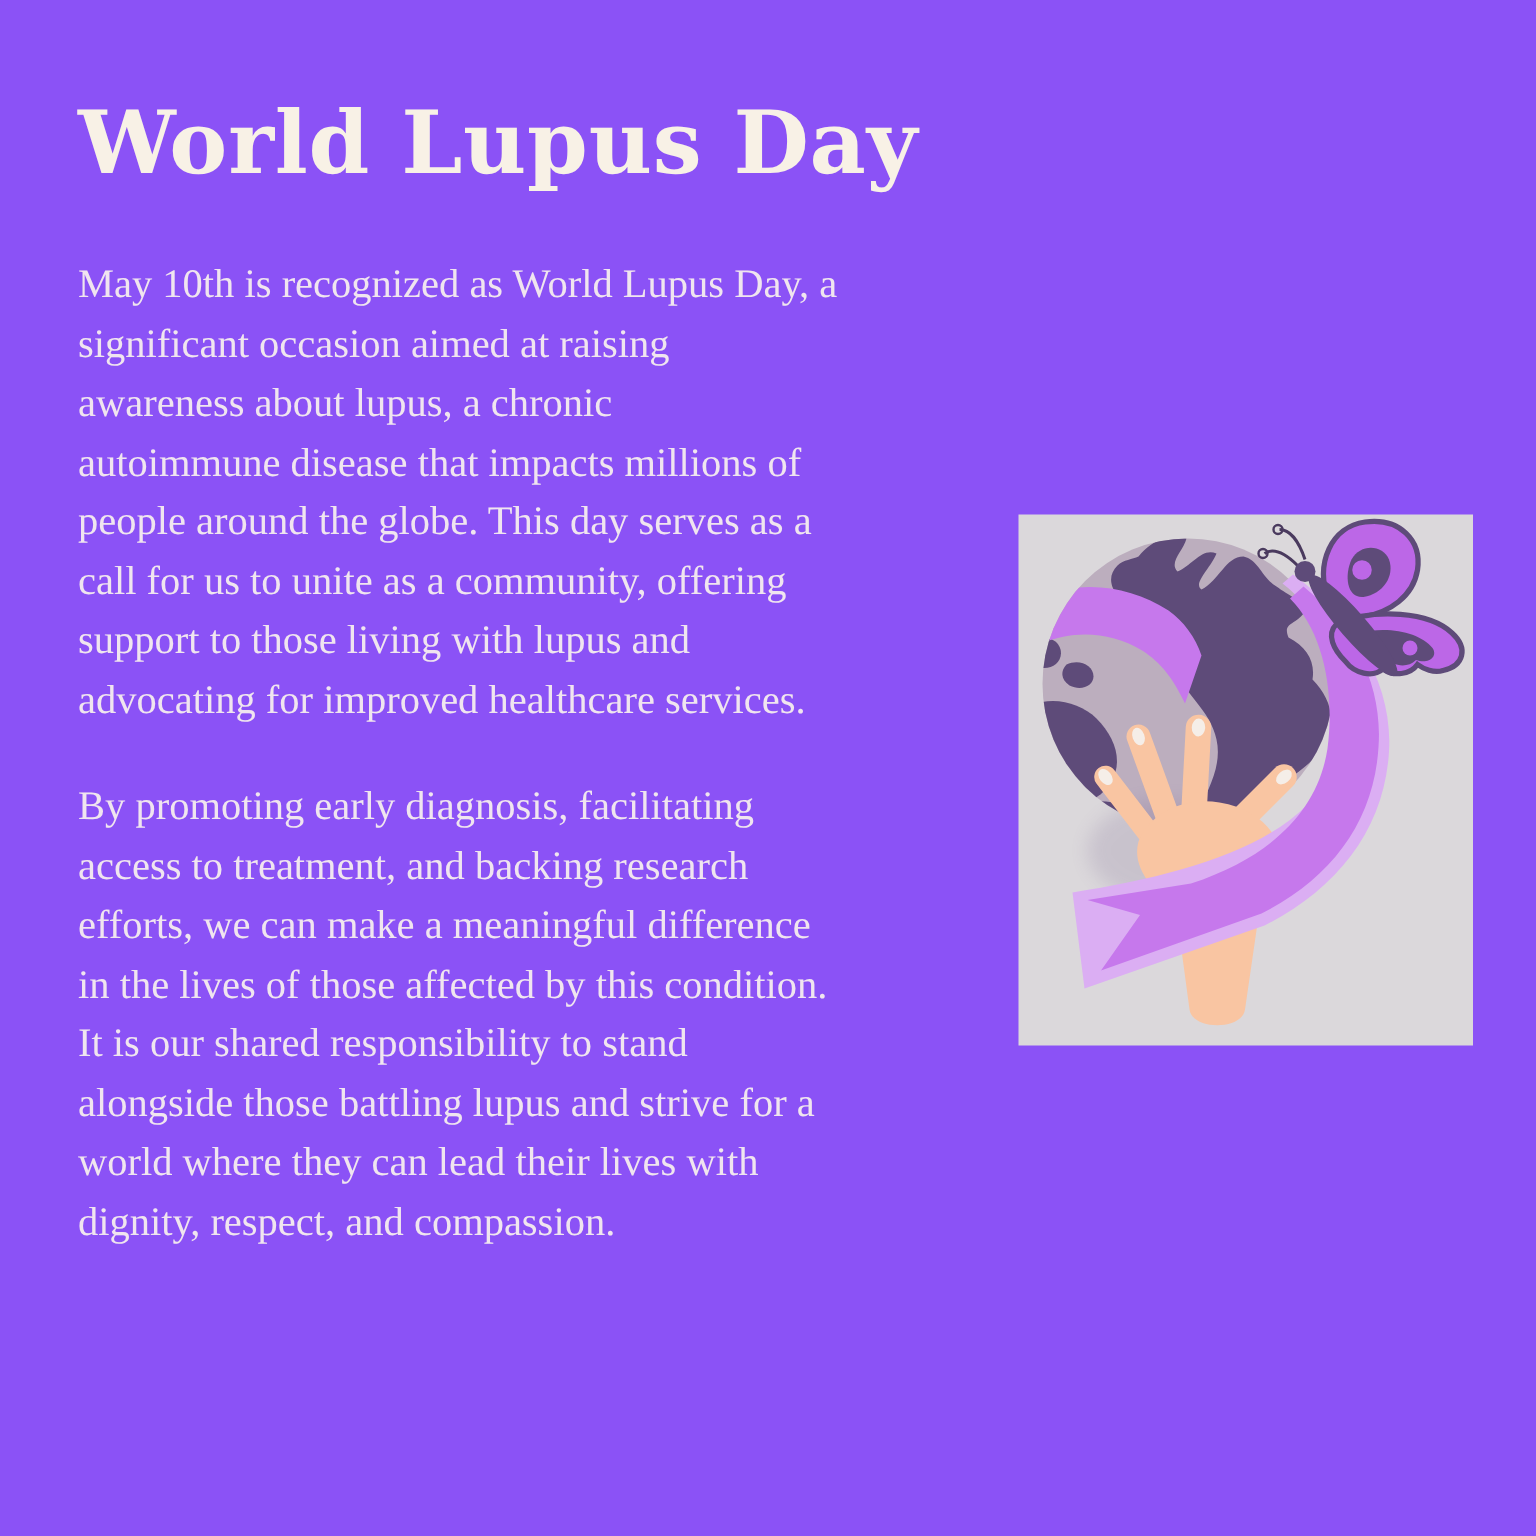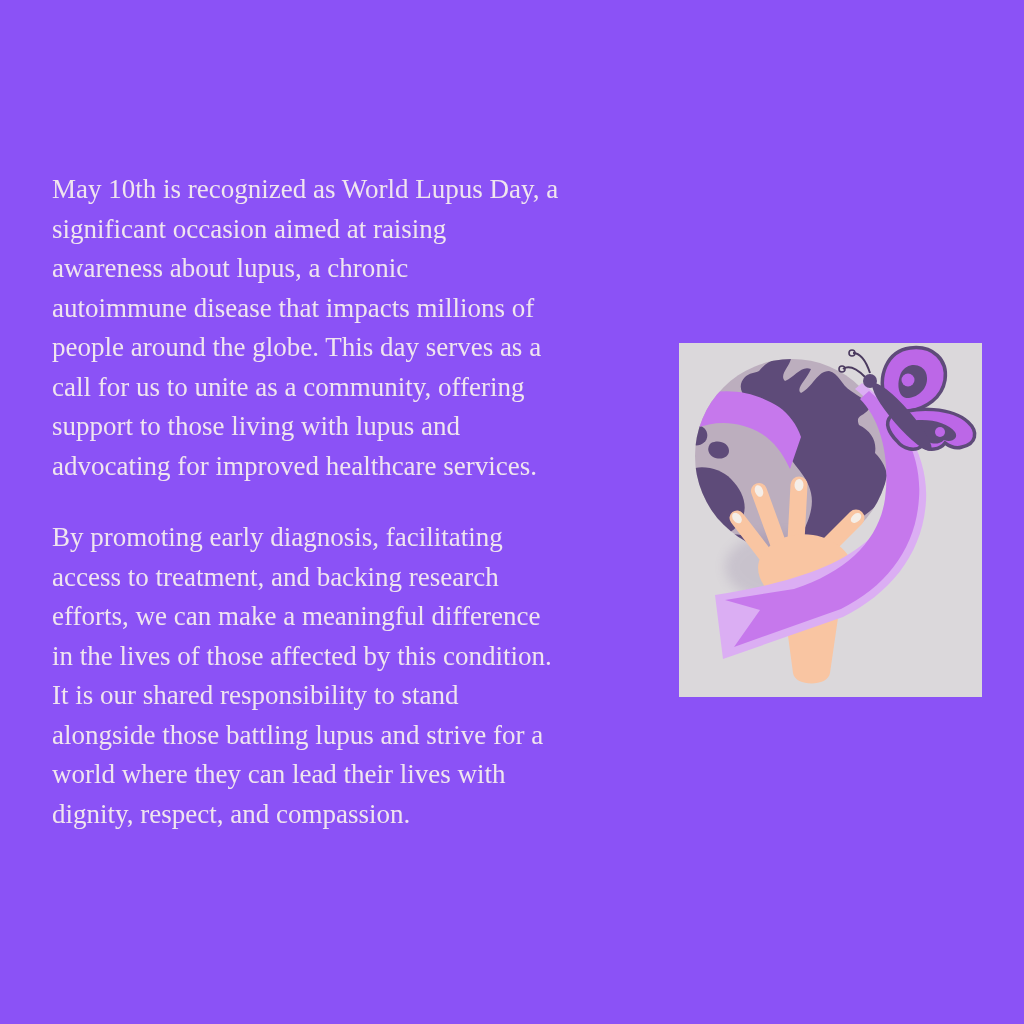--- a/index.html
+++ b/index.html
@@ -41,20 +41,21 @@
     width:303px;height:354px;
     background:#DBD8DB;
   }
   .illustration svg{display:block;width:303px;height:354px;}
 </style>
 </head>
 <body>
 
 <div class="poster">
 
+  <h1 class="title">World Lupus Day</h1>
 
   <div class="body-text">
     <p>May 10th is recognized as World Lupus Day, a
 significant occasion aimed at raising
 awareness about lupus, a chronic
 autoimmune disease that impacts millions of
 people around the globe. This day serves as a
 call for us to unite as a community, offering
 support to those living with lupus and
 advocating for improved healthcare services.</p>

